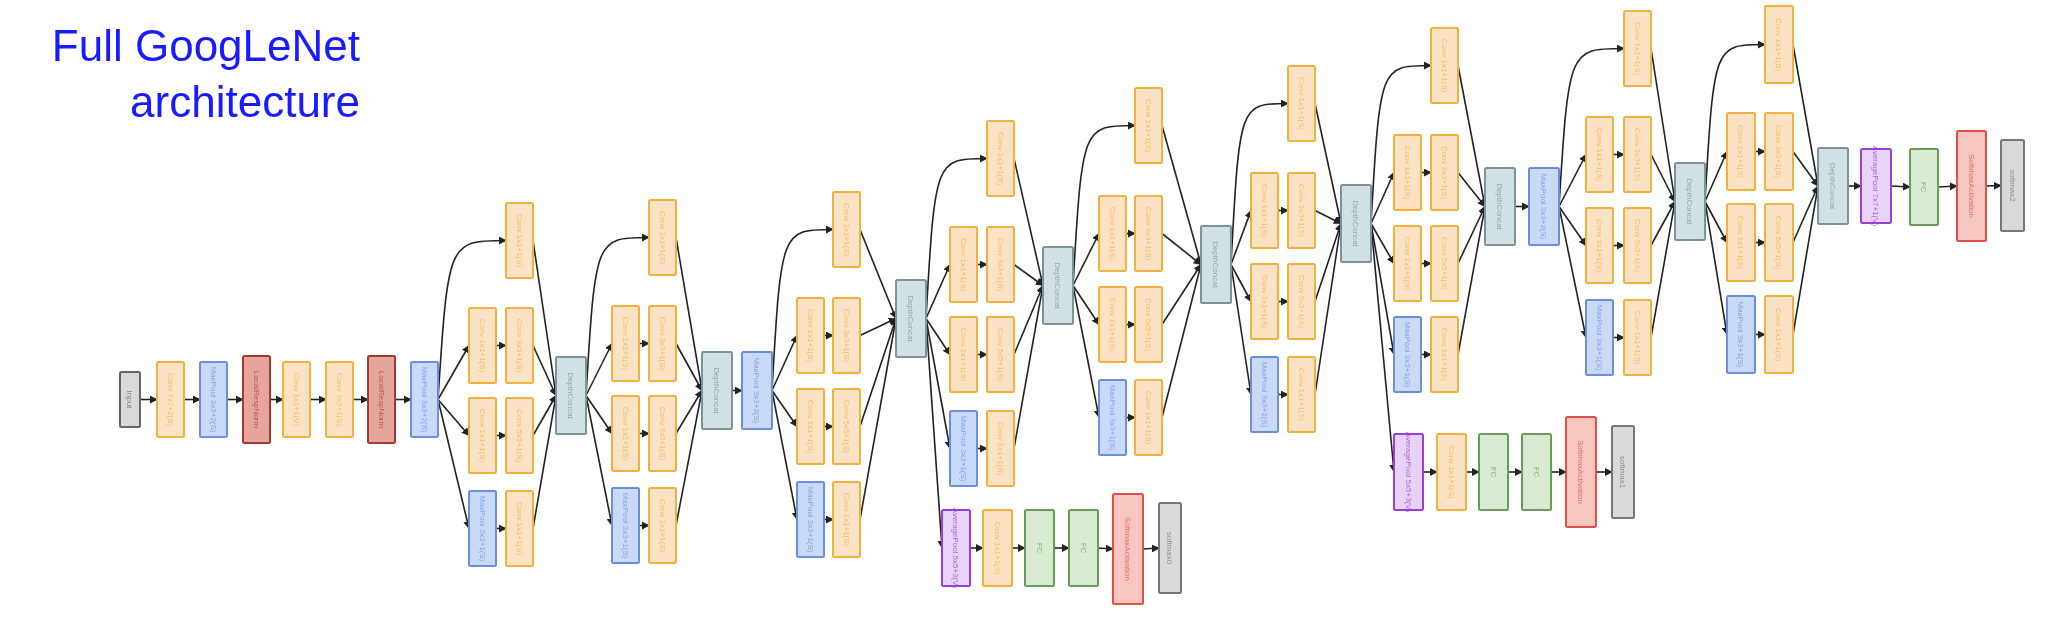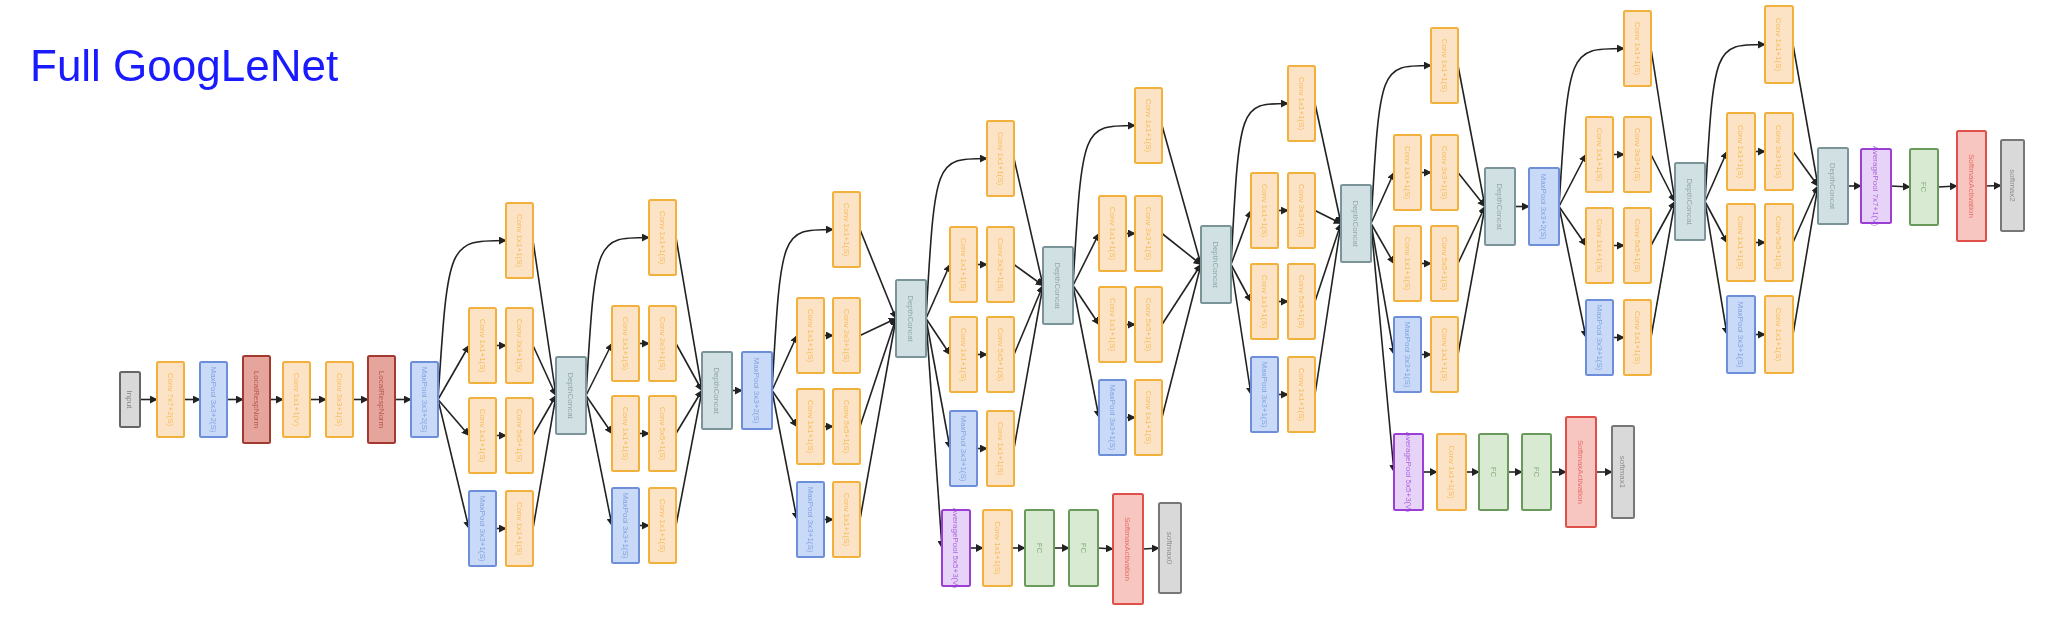--- a/index.html
+++ b/index.html
@@ -1,25 +1,26 @@
 <!DOCTYPE html>
 <html><head>
 <meta charset="utf-8">
 <style>
   html,body{margin:0;padding:0;background:#ffffff;}
   body{width:2057px;height:618px;position:relative;overflow:hidden;font-family:"Liberation Sans",sans-serif;}
-  .title{position:absolute;left:30px;top:18px;width:330px;text-align:left;color:#1a1aff;font-size:44px;line-height:56px;font-family:"Liberation Sans",sans-serif;margin-top:20px;}
+  .title{position:absolute;left:30px;top:18px;width:330px;text-align:right;color:#1a1aff;font-size:44px;line-height:56px;font-family:"Liberation Sans",sans-serif;}
   svg#net{position:absolute;left:0;top:0;}
   .lbl{font-family:"Liberation Sans",sans-serif;font-size:8px;}
 </style>
 </head>
 <body>
 
 <div class="title">
   <div>Full GoogLeNet</div>
+  <div>architecture</div>
 </div>
 
 <svg id="net" width="2057" height="618" viewBox="0 0 2057 618" xmlns="http://www.w3.org/2000/svg">
   <defs>
     <marker id="arr" viewBox="0 0 10 10" refX="9" refY="5" markerWidth="5" markerHeight="5" orient="auto">
       <path d="M0,0 L10,5 L0,10 z" fill="#222"></path>
     </marker>
   </defs>
   <g id="edges">
       <path d="M140,399.5 L157,399.5" fill="none" stroke="#222" stroke-width="1.6" marker-end="url(#arr)"></path>

